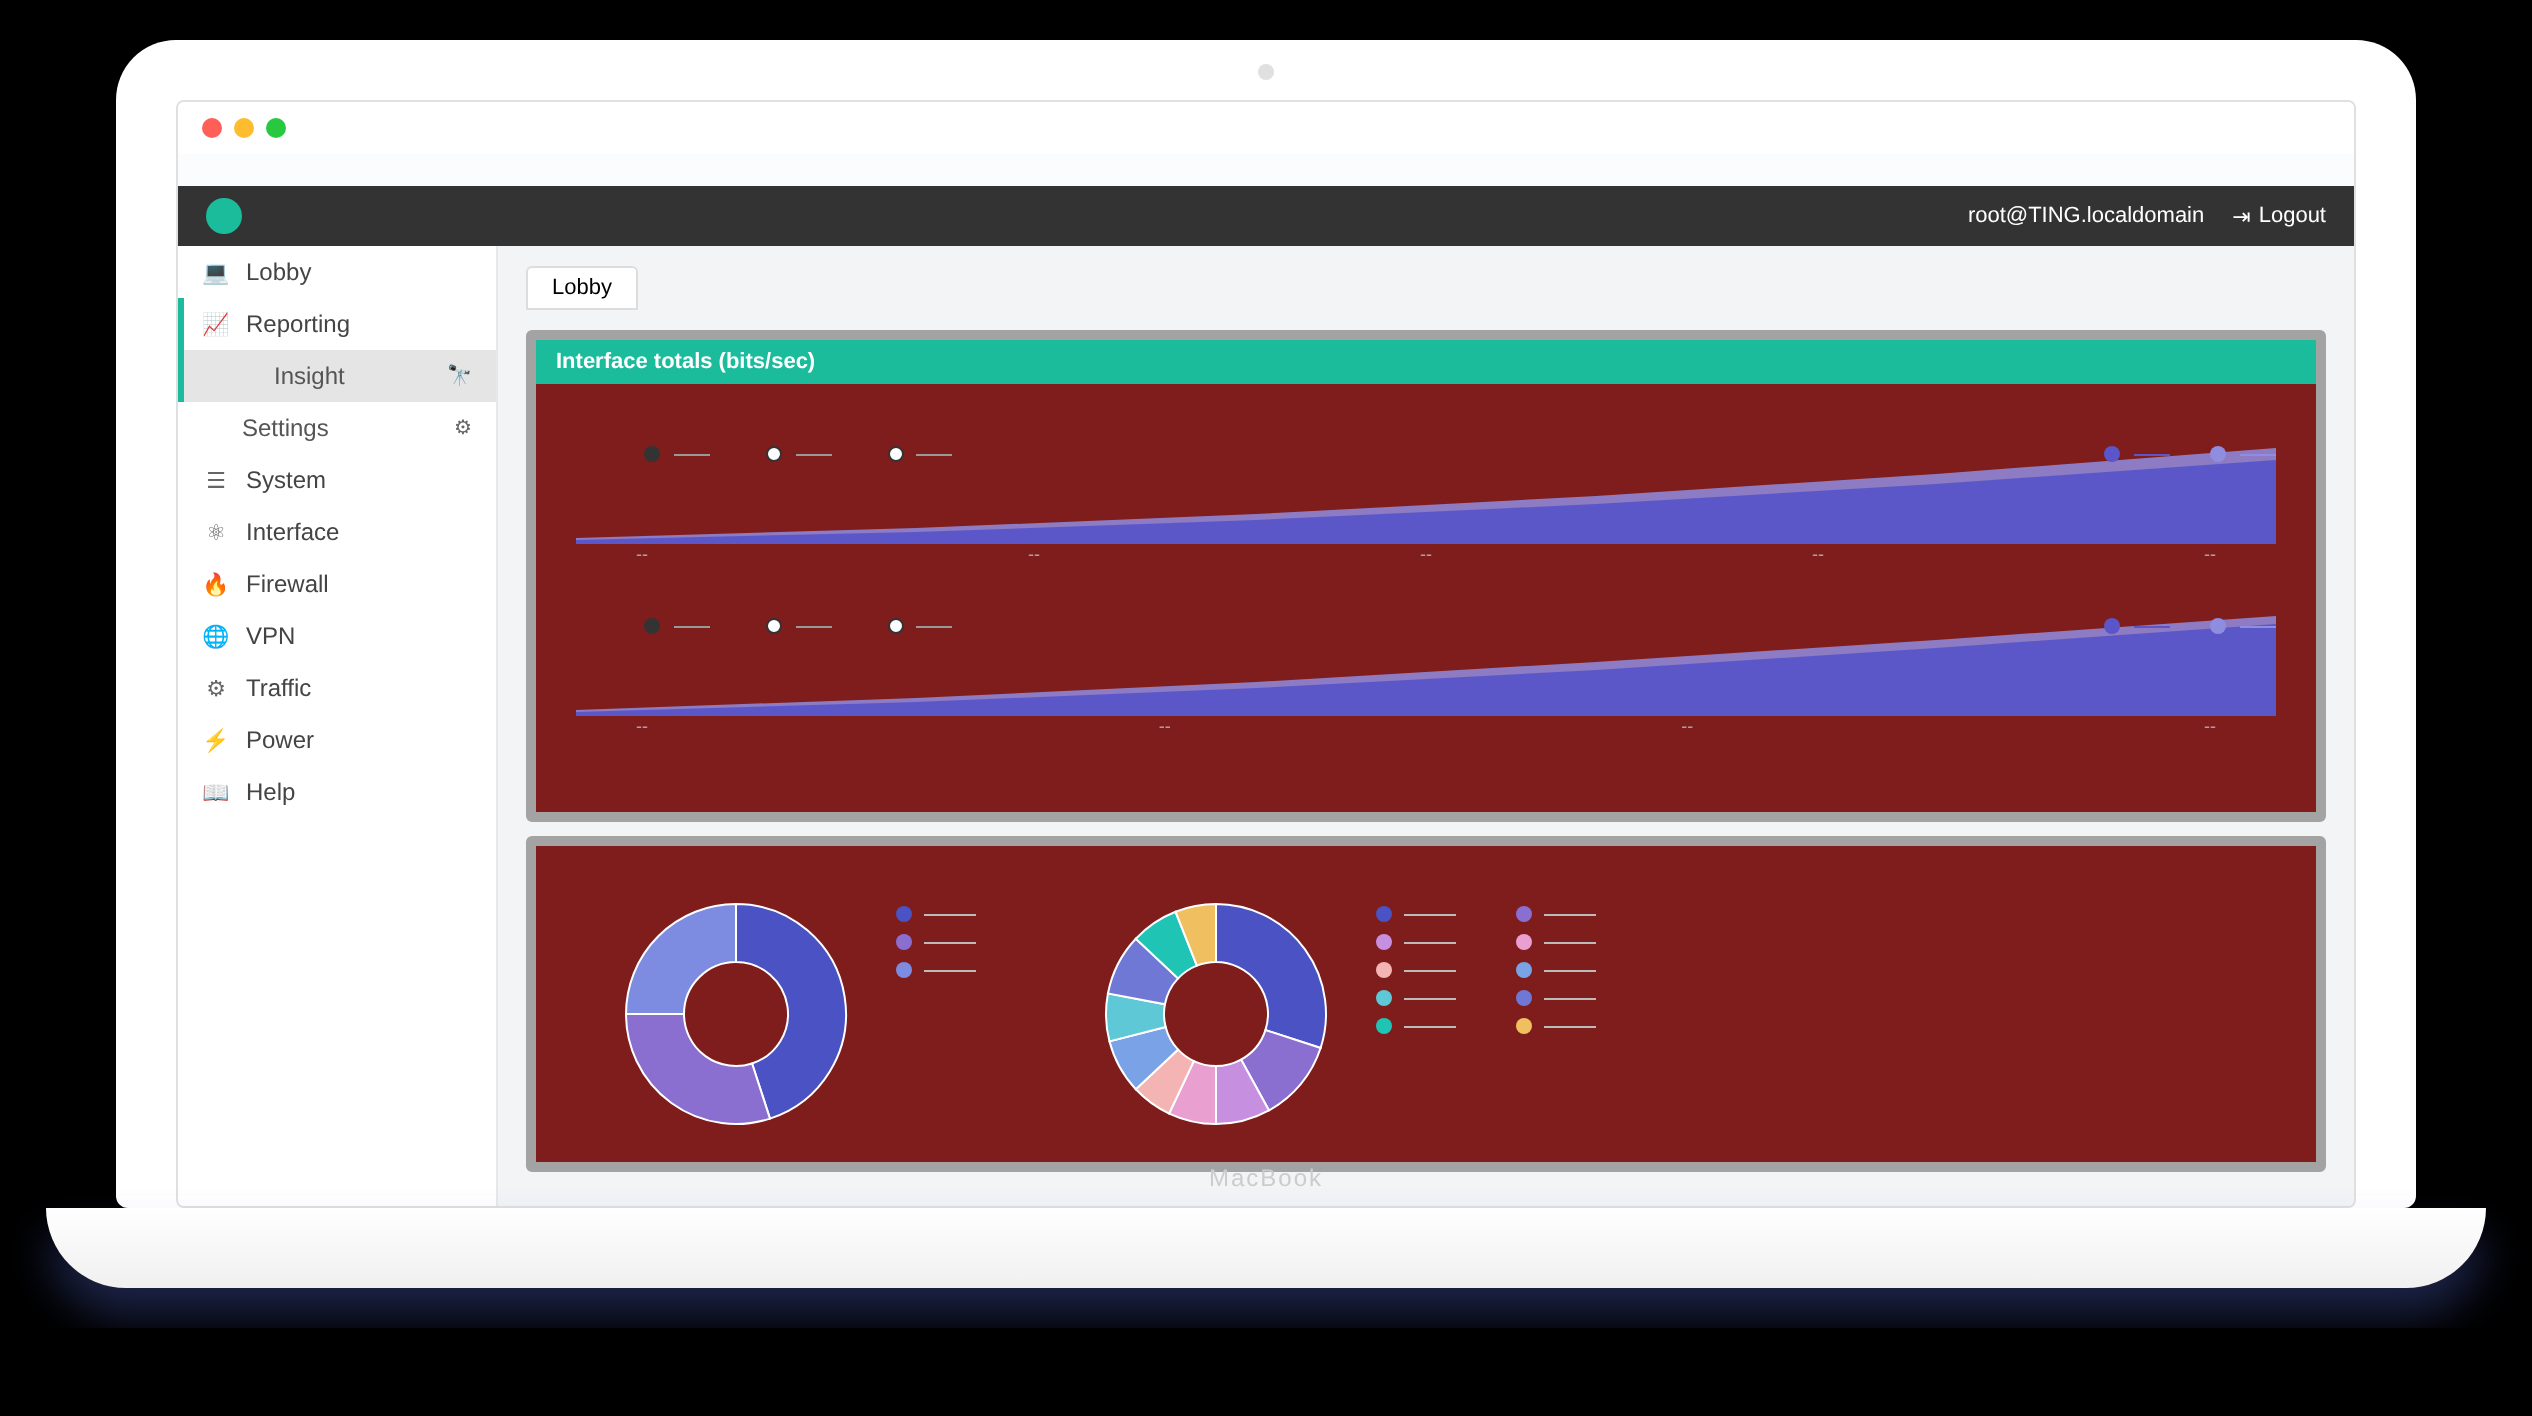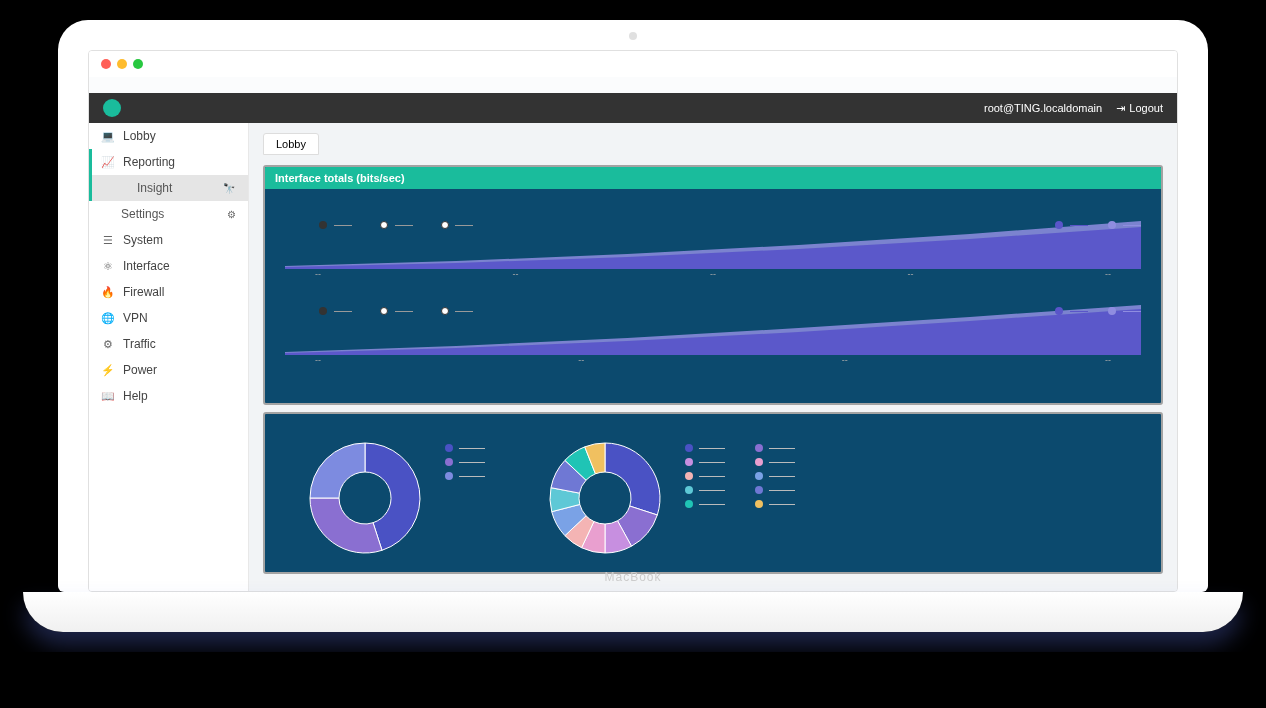--- a/index.html
+++ b/index.html
@@ -18,21 +18,21 @@
 .sidebar { width: 160px; background: #fff; border-right: 1px solid #e8e8e8; font-size: 12px; }
 .nav-item { display: flex; align-items: center; gap: 8px; padding: 6px 12px; color: #444; cursor: pointer; }
 .sub-item { display: flex; align-items: center; padding: 6px 12px 6px 32px; color: #555; cursor: pointer; position: relative; }
 .sub-item .sub-icon { margin-left: auto; font-size: 10px; color: #666; }
 .sub-item.active { background: #e5e5e5; border-left: 3px solid #1abc9c; padding-left: 45px; }
 .nav-item.active-parent { border-left: 3px solid #1abc9c; padding-left: 9px; }
 .nav-icon { width: 14px; display: inline-flex; justify-content: center; color: #666; font-size: 11px; }
 .main { flex: 1; padding: 10px 14px; }
 .tabs { margin-bottom: 10px; }
 .tab { display: inline-block; background: #fff; border: 1px solid #ddd; padding: 4px 12px; font-size: 11px; border-radius: 3px 3px 0 0; cursor: pointer; }
-.panel { background: #0c4a6e; border: 2px solid #a3a3a3; border-radius: 3px; margin-bottom: 7px; overflow: hidden; }
+.panel { background: #7f1d1d; border: 5px solid #a3a3a3; border-radius: 3px; margin-bottom: 7px; overflow: hidden; }
 .panel-header { background: #1abc9c; color: #fff; font-size: 11px; font-weight: 600; padding: 5px 10px; }
 .panel-body { padding: 14px 20px; }
 .area-chart { position: relative; height: 70px; margin-bottom: 14px; }
 .area-legend { display: flex; gap: 28px; font-size: 10px; color: #333; margin-bottom: 6px; position: absolute; top: 0; left: 34px; }
 .area-legend-right { display: flex; gap: 20px; position: absolute; top: 0; right: 0; font-size: 10px; }
 .leg-sw { display: inline-block; width: 8px; height: 8px; border-radius: 50%; vertical-align: middle; margin-right: 4px; }
 .leg-line { display: inline-block; width: 18px; border-top: 1px solid #999; vertical-align: middle; }
 .area-svg { width: 100%; height: 50px; display: block; margin-top: 16px; }
 .ticks { display: flex; justify-content: space-between; font-size: 9px; color: #aaa; padding: 0 30px; }
 .donut-row { display: flex; gap: 60px; padding: 10px 20px 0 20px; }

